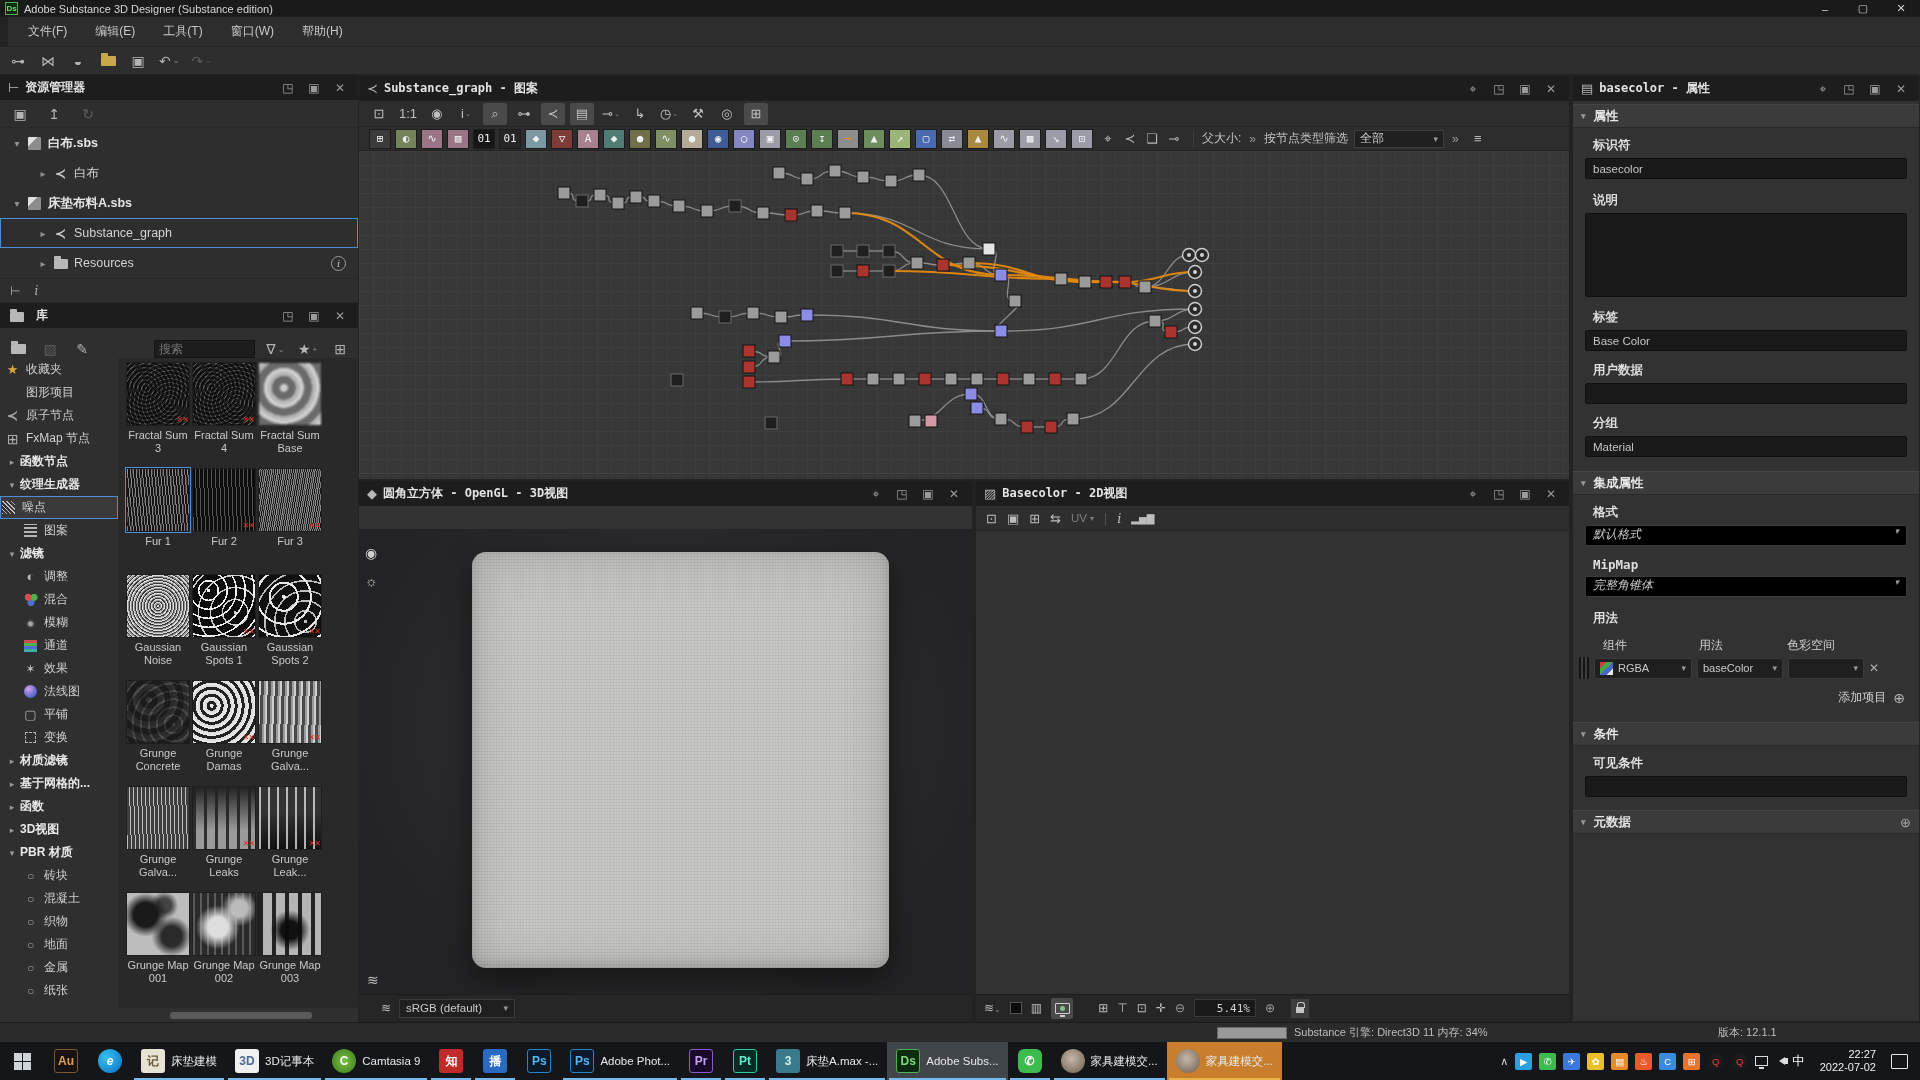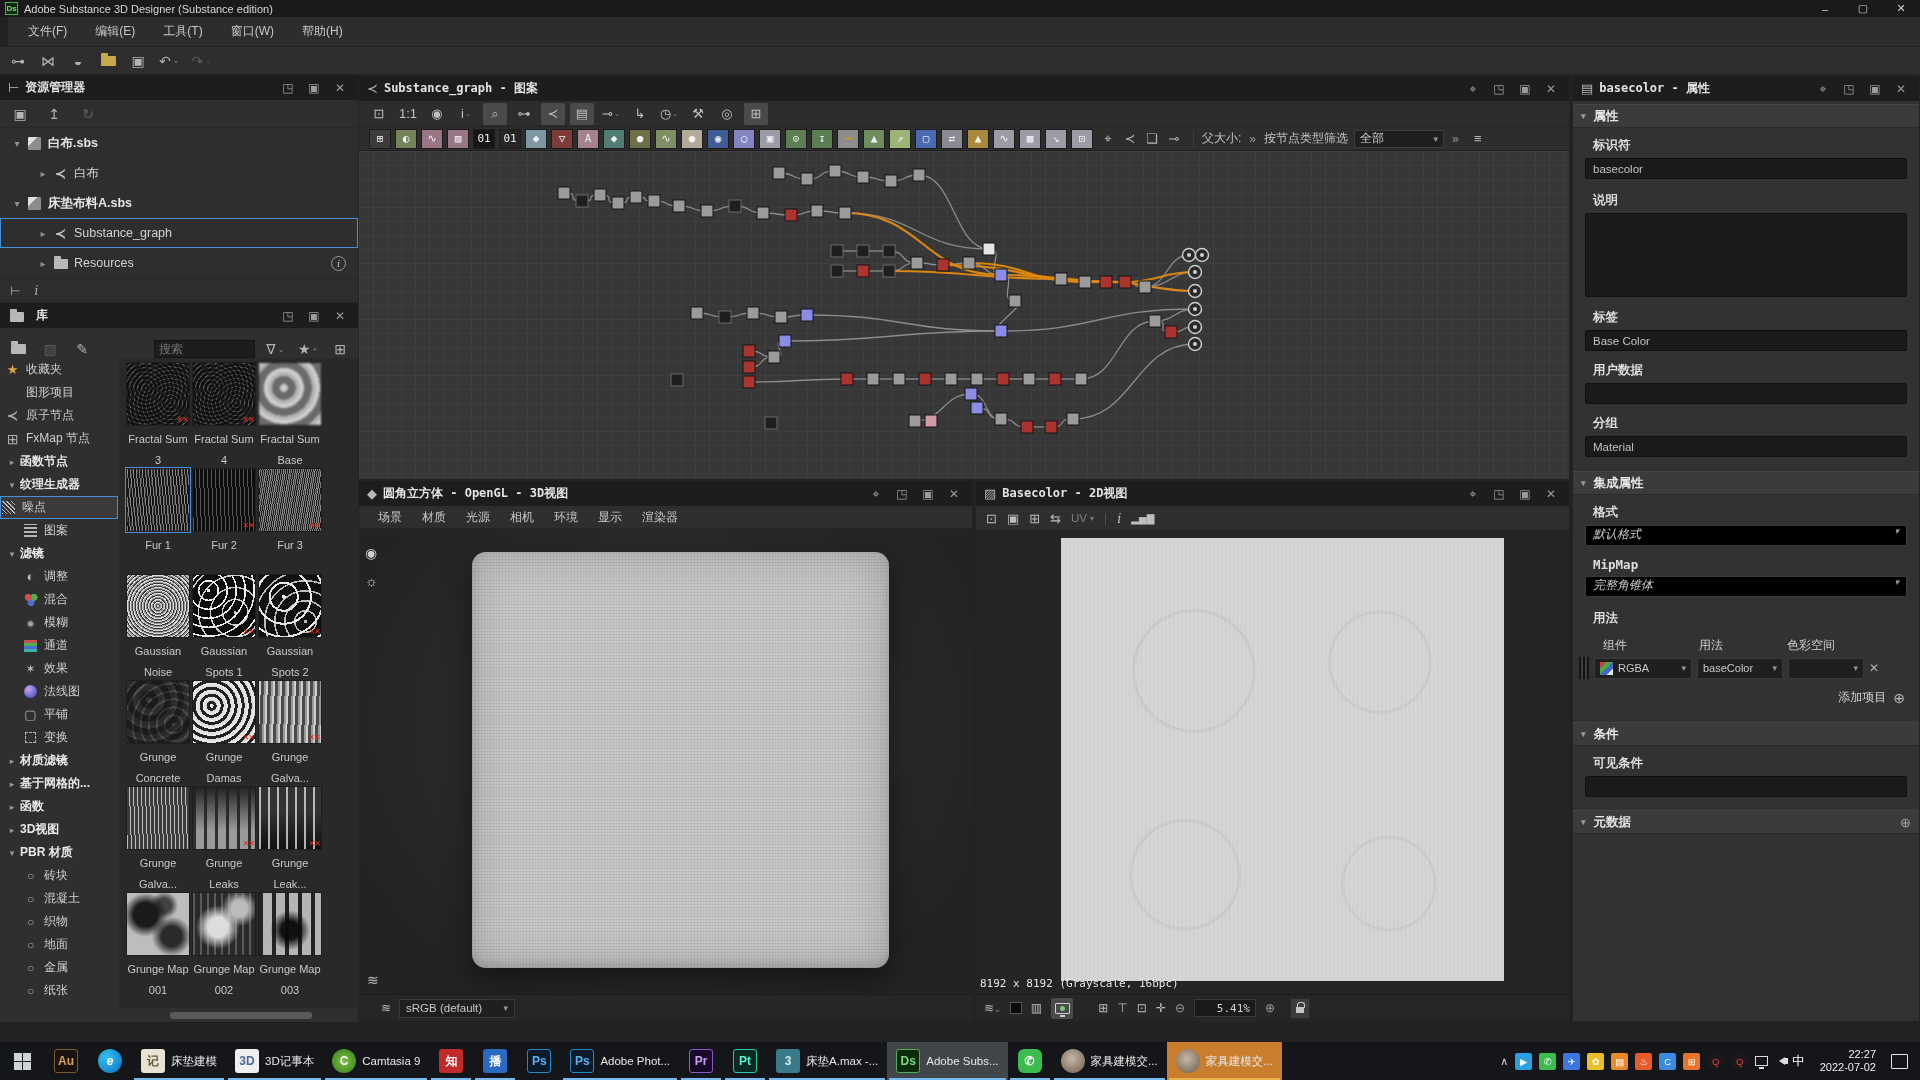--- a/index.html
+++ b/index.html
@@ -45,21 +45,21 @@
   #cats{position:absolute;left:0;top:55px;width:118px;bottom:14px;background:#2f2f2f;overflow:hidden;}
   .crow{height:23px;display:flex;align-items:center;color:#cfcfcf;font-size:12px;white-space:nowrap;position:relative;}
   .crow .exp{width:16px;text-align:center;color:#9a9a9a;font-size:9px;flex:none;}
   .crow.hdr .lbl{font-weight:bold;color:#e8e8e8;}
   .crow.sel{outline:1px solid #4a90d9;outline-offset:-1px;background:#3a3a3a;}
   #thumbs{position:absolute;left:118px;top:55px;right:0;bottom:14px;background:#292929;overflow:hidden;padding:4px 0 0 8px;}
   .tgrid{display:grid;grid-template-columns:64px 64px 64px;column-gap:2px;grid-auto-rows:106px;}
   .tcell{width:64px;text-align:center;position:relative;}
   .tile{width:64px;height:64px;border:1px solid #1e1e1e;position:relative;}
   .tcell.sel .tile{outline:1px solid #4a90d9;outline-offset:0px;}
-  .tlabel{margin-top:3px;font-size:11px;line-height:21px;color:#c9c9c9;}
+  .tlabel{margin-top:3px;font-size:11px;line-height:13px;color:#c9c9c9;}
   .marks::after{content:"✕✕";position:absolute;right:1px;bottom:1px;color:#e03020;font-size:8px;letter-spacing:-1px;}
   .hscroll{position:absolute;left:170px;bottom:3px;width:142px;height:7px;background:#5a5a5a;border-radius:3px;}
 
   
   .tex-noise{background:#808080;background-image:repeating-radial-gradient(circle at 30% 40%,#c9c9c9 0 1px,#4c4c4c 1px 3px,#a5a5a5 3px 4px),repeating-radial-gradient(circle at 70% 65%,#e0e0e0 0 1px,#5a5a5a 1px 4px);background-blend-mode:multiply;}
   .tex-noisesoft{background:#9a9a9a;background-image:repeating-radial-gradient(circle at 40% 40%,#cfcfcf 0 4px,#6a6a6a 4px 12px,#b5b5b5 12px 16px);filter:blur(1px);}
   .tex-fur{background:#141414;background-image:repeating-linear-gradient(84deg,rgba(215,215,215,.55) 0 1px,transparent 1px 3px),repeating-linear-gradient(96deg,rgba(120,120,120,.45) 0 1px,transparent 1px 5px);}
   .tex-fur2{background:#0e0e0e;background-image:repeating-linear-gradient(88deg,rgba(190,190,190,.4) 0 1px,transparent 1px 4px);}
   .tex-fur3{background:#181818;background-image:repeating-linear-gradient(80deg,rgba(225,225,225,.5) 0 1px,transparent 1px 2px),repeating-linear-gradient(100deg,rgba(90,90,90,.5) 0 2px,transparent 2px 6px);}
   .tex-gnoise{background:#6a6a6a;background-image:repeating-radial-gradient(circle at 50% 50%,#ddd 0 1px,#3a3a3a 1px 2px,#999 2px 3px);}
@@ -828,29 +828,20 @@
   <div class="panel" id="v3d">
     <div class="ptab">
       <span class="pico">◆</span>
       <span class="ptitle">圆角立方体 - OpenGL - 3D视图</span>
       <span class="spacer"></span>
       <span class="hic">⌖</span>
       <span class="hic">◳</span>
       <span class="hic">▣</span>
       <span class="hic">✕</span>
     </div>
-    <div class="vmenu" id="v3dmenu">
-        <div class="mi">场景</div>
-        <div class="mi">材质</div>
-        <div class="mi">光源</div>
-        <div class="mi">相机</div>
-        <div class="mi">环境</div>
-        <div class="mi">显示</div>
-        <div class="mi">渲染器</div>
-      </div>
     <div id="v3dcanvas">
       <div class="side-ics">
         <span>◉</span>
         <span>☼</span>
       </div>
       <div id="cube"></div>
       <span class="corner-ic">≋</span>
     </div>
     <div class="vbar">
       <span style="color:#bdbdbd">≋</span>
@@ -876,24 +867,20 @@
       <span class="ic">▣</span>
       <span class="ic">⊞</span>
       <span class="ic">⇆</span>
       <span class="uvdd">
           <span>UV</span>
           <span style="font-size:8px">▾</span>
         </span>
       <span style="color:#555">|</span>
       <span class="ic" style="font-style:italic;font-family:'DejaVu Serif',serif">i</span>
       <span class="ic" style="font-size:10px;letter-spacing:0">▂▅▇</span>
-    </div>
-    <div id="v2dcanvas">
-      <div id="tex2d"></div>
-      <div class="info2d">8192 x 8192 (Grayscale, 16bpc)</div>
     </div>
     <div class="vbar" style="padding-left:8px;gap:9px">
       <span style="color:#bdbdbd">≋<span style="font-size:8px;color:#8a8a8a">⌄</span></span>
       <span class="swatch-k"></span>
       <span style="color:#bdbdbd">▥</span>
       <span class="icbtn active">
           <span class="monitor"></span>
         </span>
       <span style="flex:1"></span>
       <span style="color:#bdbdbd">⊞</span>
@@ -1003,20 +990,25 @@
     <div class="finput"></div>
 
     <div style="height:13px"></div>
     <div class="sechdr">
         <span class="cv">▾</span>
         <span>元数据</span>
         <span class="plus">⊕</span>
       </div>
   </div>
 
+  <div id="statusbar">
+    <div class="progress-box"></div>
+    <span class="engine-text">Substance 引擎: Direct3D 11 内存: 34%</span>
+    <span class="version-text">版本: 12.1.1</span>
+  </div>
 
   <div id="taskbar">
       <div class="tk iconic">
         <span class="winlogo">
           <i></i>
           <i></i>
           <i></i>
           <i></i>
         </span>
       </div>

